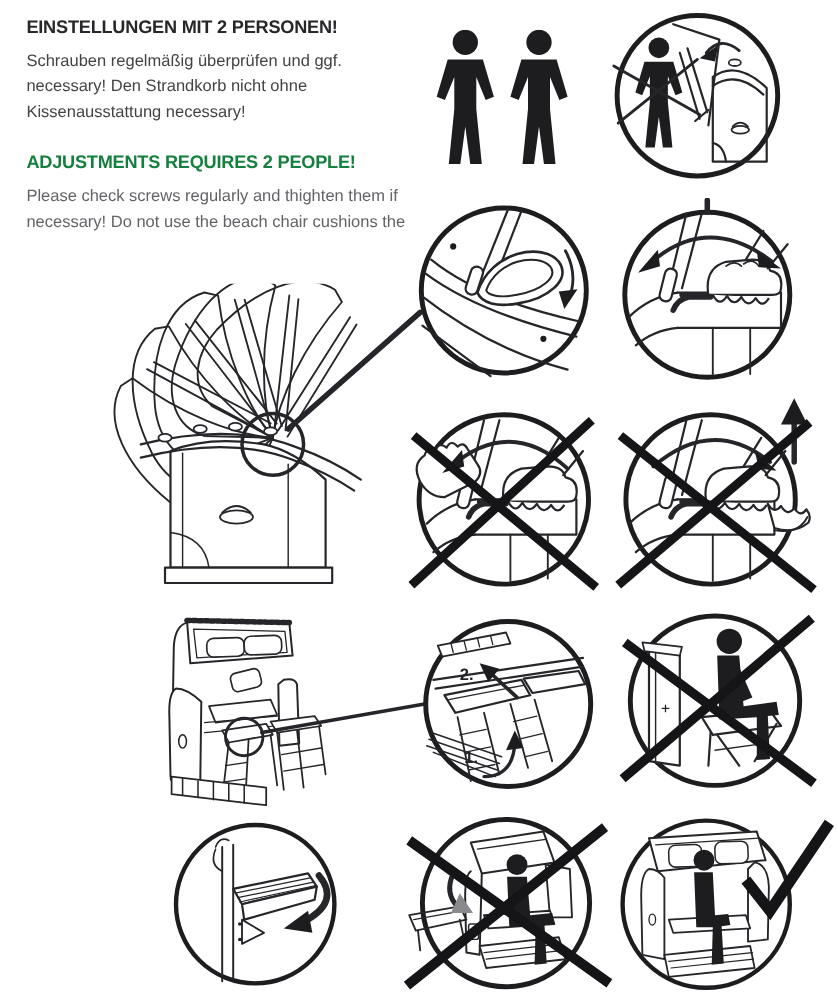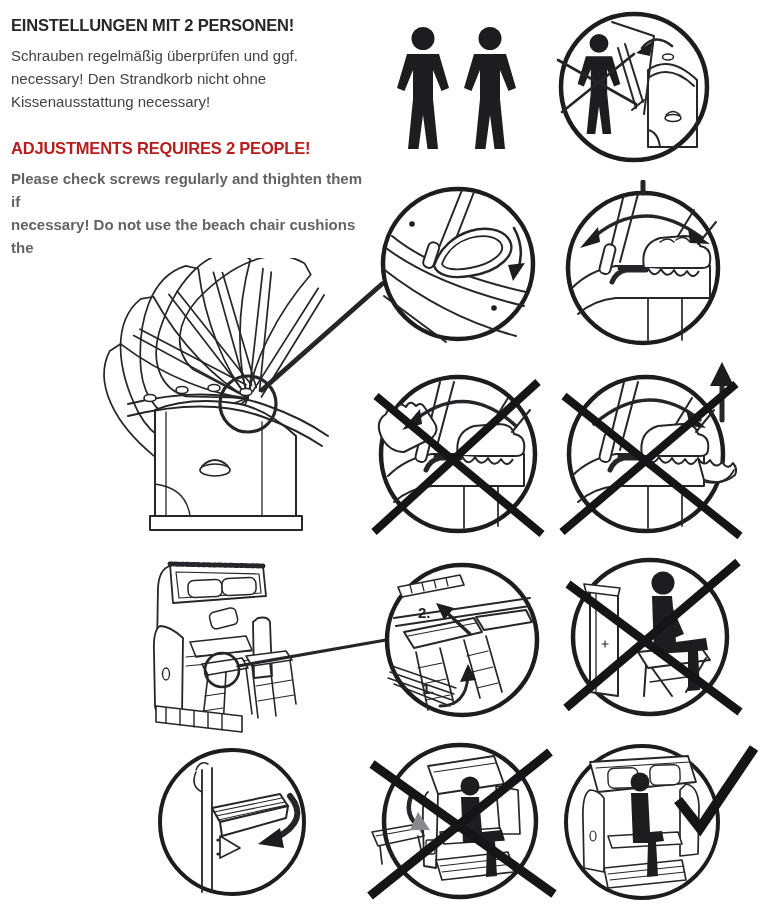--- a/index.html
+++ b/index.html
@@ -1,24 +1,24 @@
 <!DOCTYPE html>
 <html><head>
 <meta charset="utf-8">
 <style>
   html,body{margin:0;padding:0;background:#ffffff;}
   .page{position:relative;width:762px;height:906px;background:#ffffff;overflow:hidden;
         font-family:"Liberation Sans", sans-serif;}
   .fig{position:absolute;}
   
-  .textblock{position:absolute;left:11px;top:16px;width:352px;}
+  .textblock{position:absolute;left:24px;top:16px;width:352px;}
   .h-de{margin:0 0 9px 0;font-size:16.5px;font-weight:bold;letter-spacing:-0.2px;color:#27272a;}
-  .h-en{margin:26px 0 9px 0;font-size:16.5px;font-weight:bold;letter-spacing:-0.2px;color:#b91c1c;}
+  .h-en{margin:26px 0 9px 0;font-size:16.5px;font-weight:bold;letter-spacing:-0.2px;color:#15803d;}
   .bline{font-size:15px;line-height:23px;color:#434346;}
-  .bline.en{color:#636367;font-weight:bold;}
+  .bline.en{color:#636367;}
   
   svg .ln{stroke:#26262a;fill:none;stroke-linecap:round;stroke-linejoin:round;}
   svg .fill{fill:#1d1d20;stroke:none;}
   svg .wfill{fill:#ffffff;stroke:#26262a;stroke-linejoin:round;}
   svg .ring{stroke:#1d1d20;fill:none;}
   svg .xmark{stroke:#151518;fill:none;stroke-linecap:butt;}
   svg .steplbl{font-family:"Liberation Sans",sans-serif;font-weight:bold;font-size:15px;fill:#232326;}
 </style>
 </head>
 <body>

